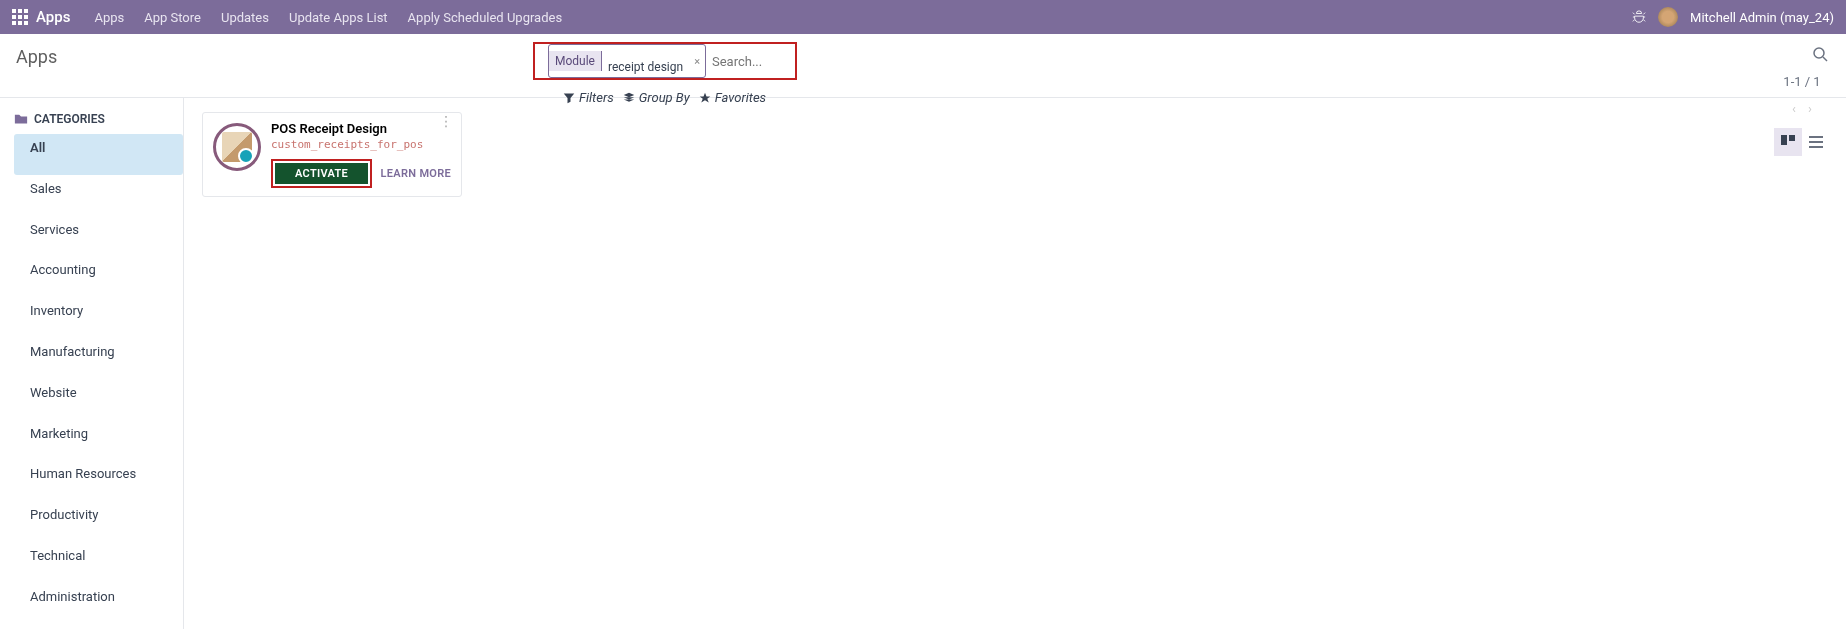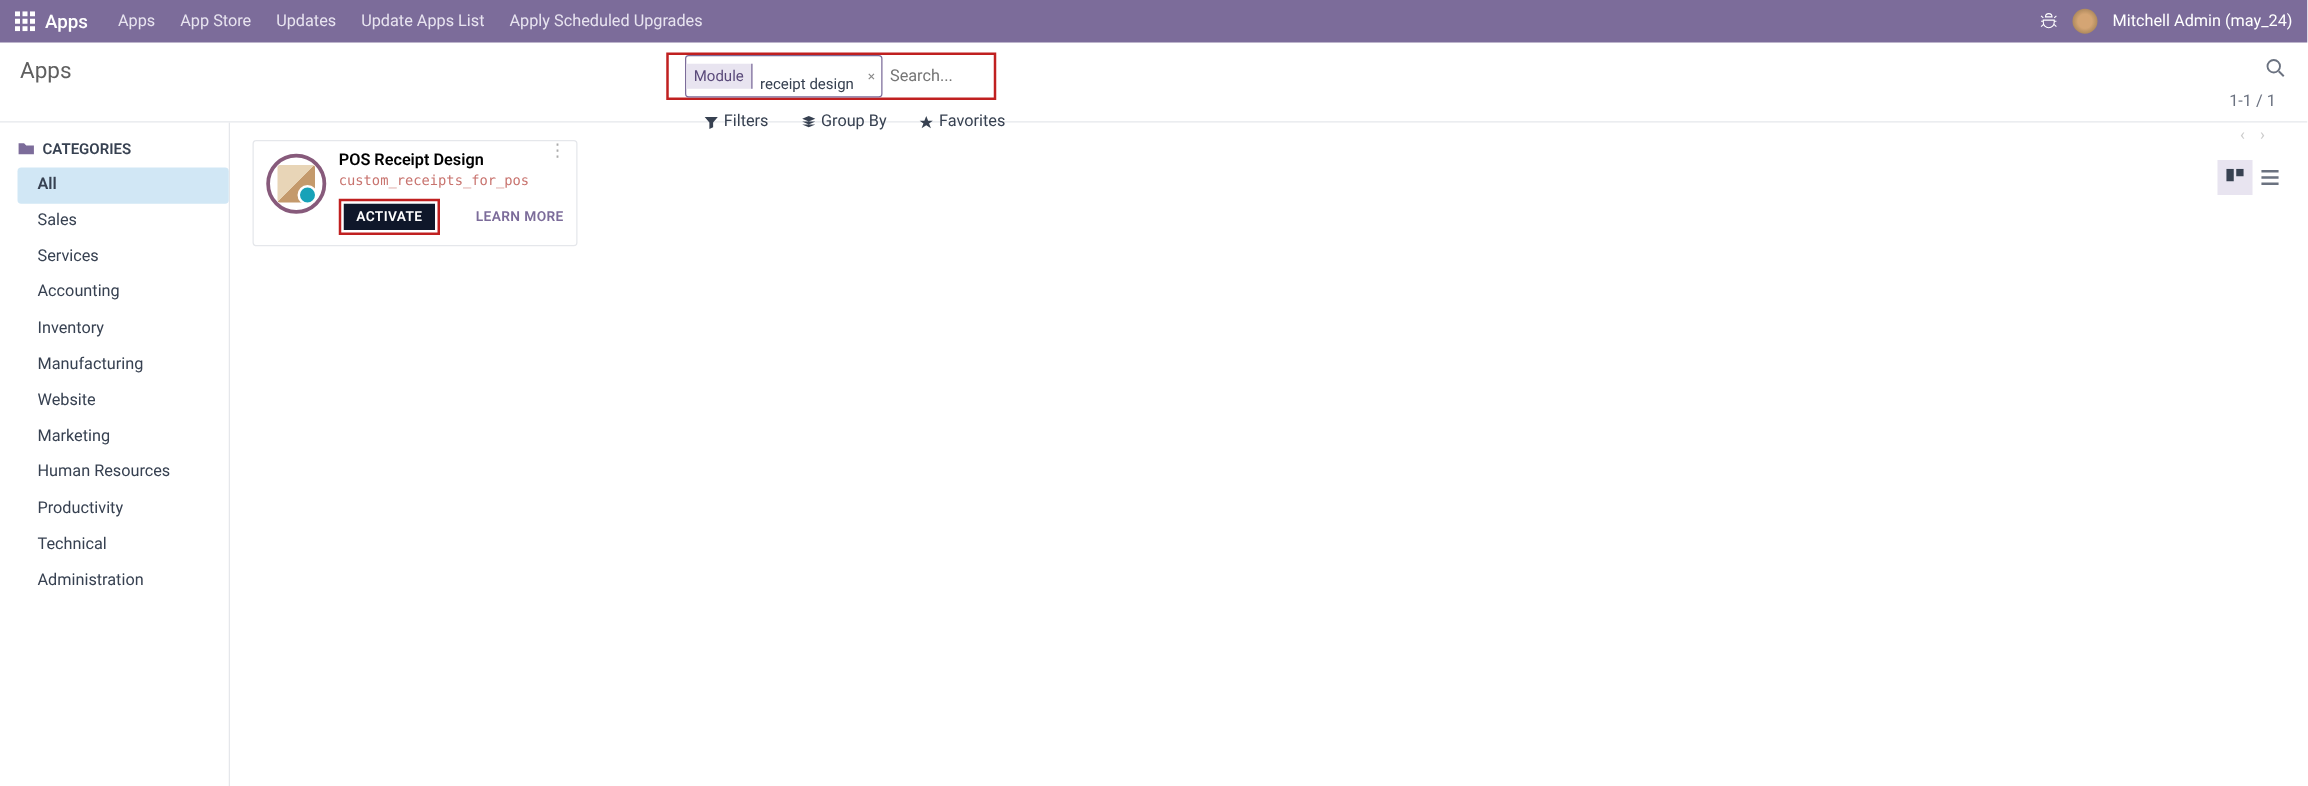--- a/index.html
+++ b/index.html
@@ -19,50 +19,50 @@
 .control-bar .title { font-size: 18px; color: #5f5f5f; padding-top: 4px; }
 .control-bar .center { position: absolute; left: 50%; transform: translateX(-50%); width: 780px; }
 .search-wrap { border: 2px solid #c02020; padding: 3px; display: inline-block; margin-bottom: 4px; }
 .search-box { display: flex; align-items: center; height: 28px; padding-left: 10px; }
 .search-chip { border: 1px solid #7c6c9a; border-radius: 3px; display: flex; align-items: center; font-size: 12px; overflow: hidden; }
 .search-chip .chip-label { background: #e8e4f0; color: #5a4a7a; padding: 3px 6px; border-right: 1px solid #7c6c9a; }
 .search-chip .chip-value { padding: 3px 6px; color: #374151; margin-top: 12px; }
 .search-chip .chip-x { padding: 0 5px; color: #888; cursor: pointer; font-size: 11px; }
 .search-input { border: none; outline: none; margin-left: 6px; font-size: 13px; width: 80px; color: #ef4444; }
 
-.tools-row { display: flex; gap: 26px; font-size: 13px; color: #374151; margin-top: 6px; margin-left: 30px; }
+.tools-row { display: flex; gap: 9px; font-size: 13px; color: #374151; margin-top: 6px; margin-left: 30px; font-style: italic; }
 .tool { display: flex; align-items: center; gap: 4px; cursor: pointer; }
 .tool svg { width: 12px; height: 12px; }
 
 .cp-right { position: absolute; right: 16px; top: 0; height: 64px; display: flex; align-items: center; gap: 10px; font-size: 13px; color: #6b7280; flex-direction: column; }
 .pager-arrows { display: flex; gap: 4px; }
 .pager-arrows span { color: #ccc; padding: 2px 4px; }
 .view-switch { display: flex; gap: 0; }
 .view-btn { width: 28px; height: 28px; display: flex; align-items: center; justify-content: center; cursor: pointer; color: #6b7280; }
 .view-btn.active { background: #e8e4f0; color: #374151; }
 
 .main { display: flex; height: calc(629px - 34px - 64px); }
 .sidebar { width: 184px; padding: 14px 0 0 14px; border-right: 1px solid #e5e7eb; }
 .sidebar .hdr { display: flex; align-items: center; gap: 6px; font-size: 12px; color: #374151; font-weight: 600; margin-bottom: 8px; }
 .sidebar .hdr svg { color: #7c6c9a; }
 .sidebar ul { list-style: none; }
-.sidebar li { padding: 4px 8px 4px 16px; font-size: 13px; color: #374151; cursor: pointer; border-radius: 3px; margin-bottom: 0px; line-height: 1.6; }
+.sidebar li { padding: 4px 8px 16px 16px; font-size: 13px; color: #374151; cursor: pointer; border-radius: 3px; margin-bottom: 0px; line-height: 1.6; }
 .sidebar li.active { background: #d1e7f5; font-weight: 600; }
 
 .content { flex: 1; padding: 14px 18px; }
 .app-card { width: 260px; border: 1px solid #e5e7eb; border-radius: 3px; padding: 8px 10px; display: flex; gap: 10px; position: relative; }
 .app-card .icon-wrap { width: 48px; height: 48px; border-radius: 50%; border: 3px solid #875a7b; display: flex; align-items: center; justify-content: center; flex-shrink: 0; margin-top: 2px; position: relative; }
 .app-card .icon-inner { width: 30px; height: 30px; background: linear-gradient(135deg, #e8d5b7 50%, #c49a6c 50%); border-radius: 2px; position: relative; }
 .app-card .icon-inner::after { content: ''; position: absolute; bottom: -2px; right: -2px; width: 12px; height: 12px; background: #17a2b8; border-radius: 50%; border: 2px solid #fff; }
 .app-card .info { flex: 1; }
 .app-card .name { font-size: 13px; font-weight: 600; color: #000000; }
 .app-card .tech { font-size: 11px; color: #c8736e; font-family: monospace; margin-top: 2px; }
 .app-card .actions { display: flex; align-items: center; justify-content: space-between; margin-top: 8px; }
 .btn-activate-wrap { border: 2px solid #c02020; padding: 2px; display: inline-block; }
-.btn-activate { background: #0f172a; color: #fff; border: none; padding: 4px 10px; font-size: 11px; font-weight: 600; cursor: pointer; letter-spacing: 0.3px; }
+.btn-activate { background: #14532d; color: #fff; border: none; padding: 4px 20px; font-size: 11px; font-weight: 600; cursor: pointer; letter-spacing: 0.3px; }
 .learn-more { color: #7c6c9a; font-size: 11px; font-weight: 600; cursor: pointer; letter-spacing: 0.3px; }
 .card-menu { position: absolute; top: 6px; right: 8px; color: #aaa; cursor: pointer; font-size: 14px; line-height: 0.4; }
 
 .mag-icon-far { position: absolute; right: 18px; top: 12px; color: #6b7280; }
 </style>
 </head>
 <body>
 
 <div class="topbar">
   <svg class="apps-grid" viewBox="0 0 16 16" fill="#fff">

